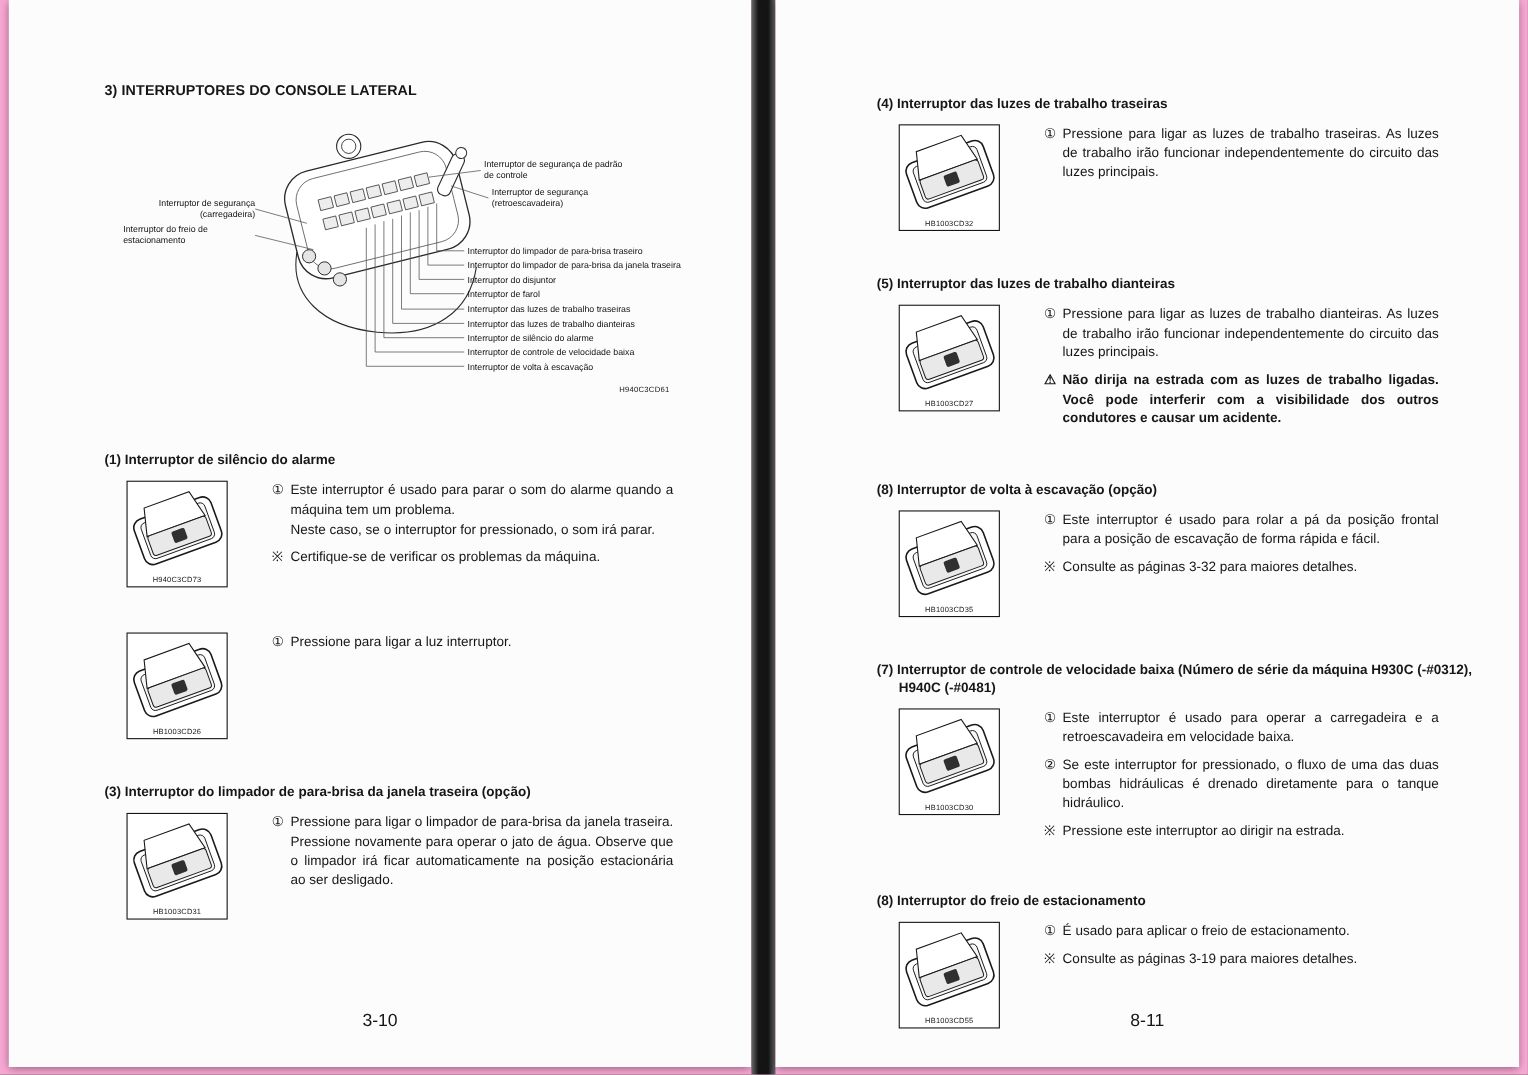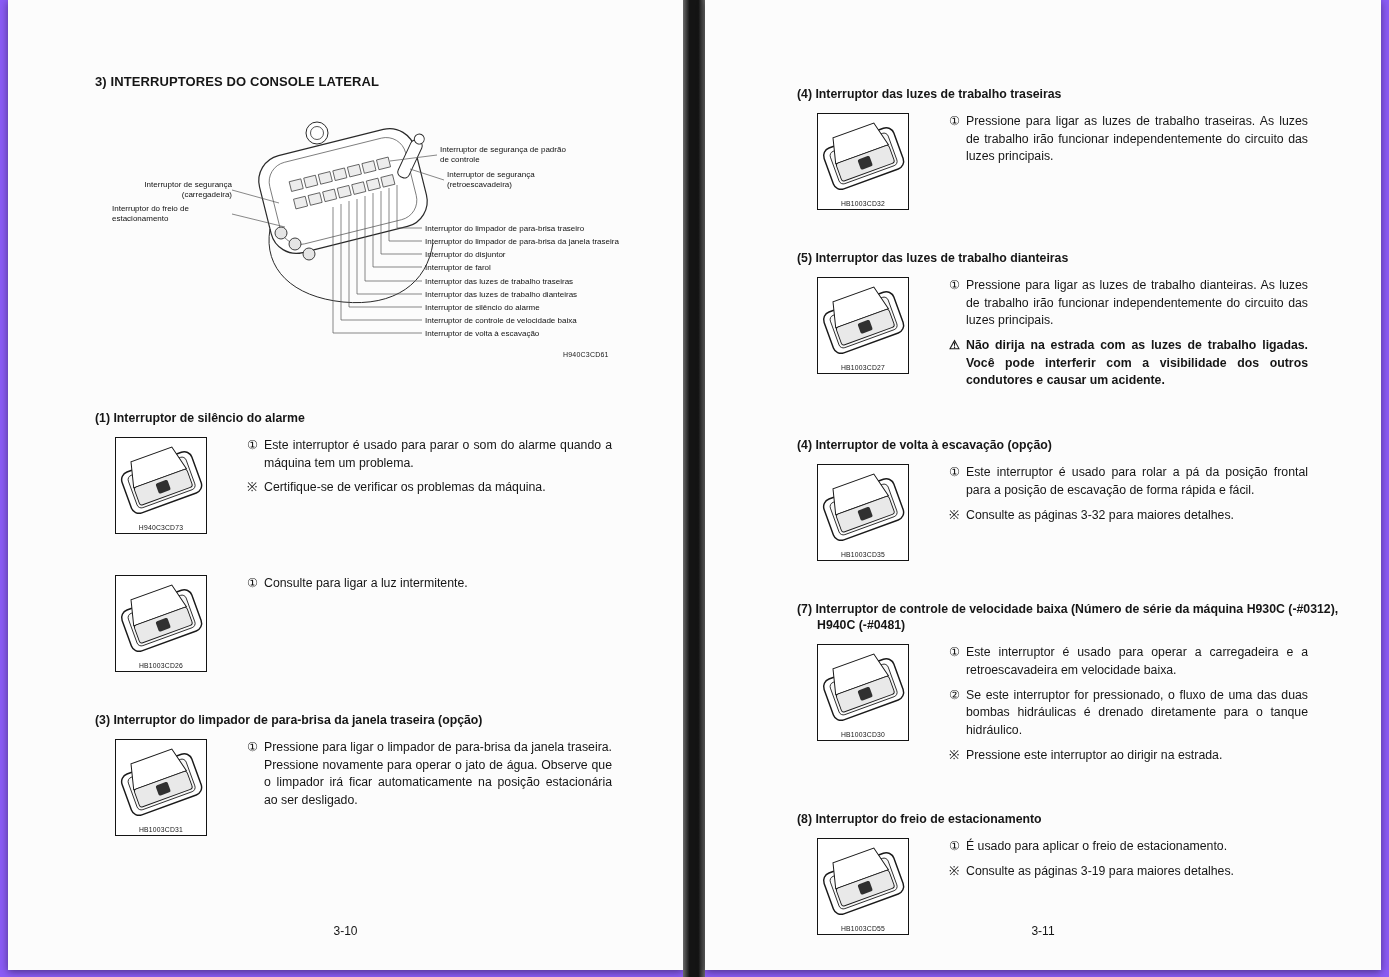--- a/index.html
+++ b/index.html
@@ -1,17 +1,17 @@
 <!DOCTYPE html>
 <html><head>
 <meta charset="utf-8">
 <style>
   html,body { margin:0; padding:0; background:#6f6f6f; }
   body { font-family:"Liberation Sans", sans-serif; color:#161616; }
-  .canvas { position:relative; width:1389px; height:977px; background:#8b5cf6; overflow:hidden; }
+  .canvas { position:relative; width:1389px; height:977px; background:#f9a8d4; overflow:hidden; }
   .page { position:absolute; top:0; height:970px; background:#fcfcfc; box-sizing:border-box;
           box-shadow:0 2px 8px rgba(0,0,0,.45); }
   .page-left  { left:8px;  width:675px; padding:74px 24px 0 87px; }
   .page-right { left:705px; width:676px; padding:72px 26px 0 92px; }
   .gutter { position:absolute; top:0; left:683px; width:22px; height:977px;
             background:linear-gradient(90deg,#6a6a6a,#141414 30%,#141414 70%,#6a6a6a); }
 
   h1.doc-heading { font-size:13px; font-weight:bold; margin:0 0 10px 0; letter-spacing:.1px; }
   .intro { margin:0 0 0 10px; width:505px; font-size:12.3px; line-height:1.5; text-align:justify; }
 
@@ -34,21 +34,21 @@
                    background:#fff; display:flex; flex-direction:column; box-sizing:border-box; }
   .switch-art { width:100%; height:76px; margin-top:3px; }
   .fig-caption { margin-top:auto; font-size:6.8px; text-align:center; padding-bottom:2px; letter-spacing:.2px; }
   .sec-text { flex:1; margin-left:40px; margin-right:47px; font-size:12.3px; line-height:1.44; text-align:justify; }
   .item { display:flex; margin:0 0 7px 0; }
   .item.tight { margin-top:-6px; }
   .item .marker { flex:0 0 17px; width:17px; }
   .item .txt { flex:1; }
   .item.bold { font-weight:bold; }
 
-  .page-number { position:absolute; bottom:32px; left:0; right:0; text-align:center; font-size:12px; }
+  .page-number { position:absolute; bottom:32px; left:0; right:0; text-align:center; font-size:16px; }
   .hidden-defs { position:absolute; width:0; height:0; overflow:hidden; }
 </style>
 </head>
 <body>
 
 <svg class="hidden-defs" aria-hidden="true">
   <defs>
     <g id="rocker-sym">
       <g transform="rotate(-20 45 44)">
         <rect x="4" y="22" width="82" height="48" rx="9" fill="#ffffff" stroke="#1a1a1a" stroke-width="1.6"></rect>
@@ -147,40 +147,44 @@
           <svg class="switch-art" viewBox="0 0 90 84" aria-hidden="true">
               <use href="#rocker-sym"></use>
             </svg>
           <figcaption class="fig-caption">H940C3CD73</figcaption>
         </figure>
         <div class="sec-text">
           <p class="item">
               <span class="marker">①</span>
               <span class="txt">Este interruptor é usado para parar o som do alarme quando a máquina tem um problema.</span>
             </p>
+          <p class="item tight">
+              <span class="marker"></span>
+              <span class="txt">Neste caso, se o interruptor for pressionado, o som irá parar.</span>
+            </p>
           <p class="item">
               <span class="marker">※</span>
               <span class="txt">Certifique-se de verificar os problemas da máquina.</span>
             </p>
         </div>
       </div>
     </section>
 
     <section class="switch-section">
       <div class="sec-body">
         <figure class="switch-figure">
           <svg class="switch-art" viewBox="0 0 90 84" aria-hidden="true">
               <use href="#rocker-sym"></use>
             </svg>
           <figcaption class="fig-caption">HB1003CD26</figcaption>
         </figure>
         <div class="sec-text">
           <p class="item">
               <span class="marker">①</span>
-              <span class="txt">Consulte para ligar a luz intermitente.</span>
+              <span class="txt">Pressione para ligar a luz interruptor.</span>
             </p>
         </div>
       </div>
     </section>
 
     <section class="switch-section">
       <h2 class="sec-title">(3) Interruptor do limpador de para-brisa da janela traseira (opção)</h2>
       <div class="sec-body">
         <figure class="switch-figure">
           <svg class="switch-art" viewBox="0 0 90 84" aria-hidden="true">
@@ -238,21 +242,21 @@
             </p>
           <p class="item bold">
               <span class="marker">⚠</span>
               <span class="txt">Não dirija na estrada com as luzes de trabalho ligadas. Você pode interferir com a visibilidade dos outros condutores e causar um acidente.</span>
             </p>
         </div>
       </div>
     </section>
 
     <section class="switch-section">
-      <h2 class="sec-title">(4) Interruptor de volta à escavação (opção)</h2>
+      <h2 class="sec-title">(8) Interruptor de volta à escavação (opção)</h2>
       <div class="sec-body">
         <figure class="switch-figure">
           <svg class="switch-art" viewBox="0 0 90 84" aria-hidden="true">
               <use href="#rocker-sym"></use>
             </svg>
           <figcaption class="fig-caption">HB1003CD35</figcaption>
         </figure>
         <div class="sec-text">
           <p class="item">
               <span class="marker">①</span>
@@ -307,15 +311,15 @@
               <span class="txt">É usado para aplicar o freio de estacionamento.</span>
             </p>
           <p class="item">
               <span class="marker">※</span>
               <span class="txt">Consulte as páginas 3-19 para maiores detalhes.</span>
             </p>
         </div>
       </div>
     </section>
 
-    <div class="page-number">3-11</div>
+    <div class="page-number">8-11</div>
   </div>
 </div>
 
 </body></html>

